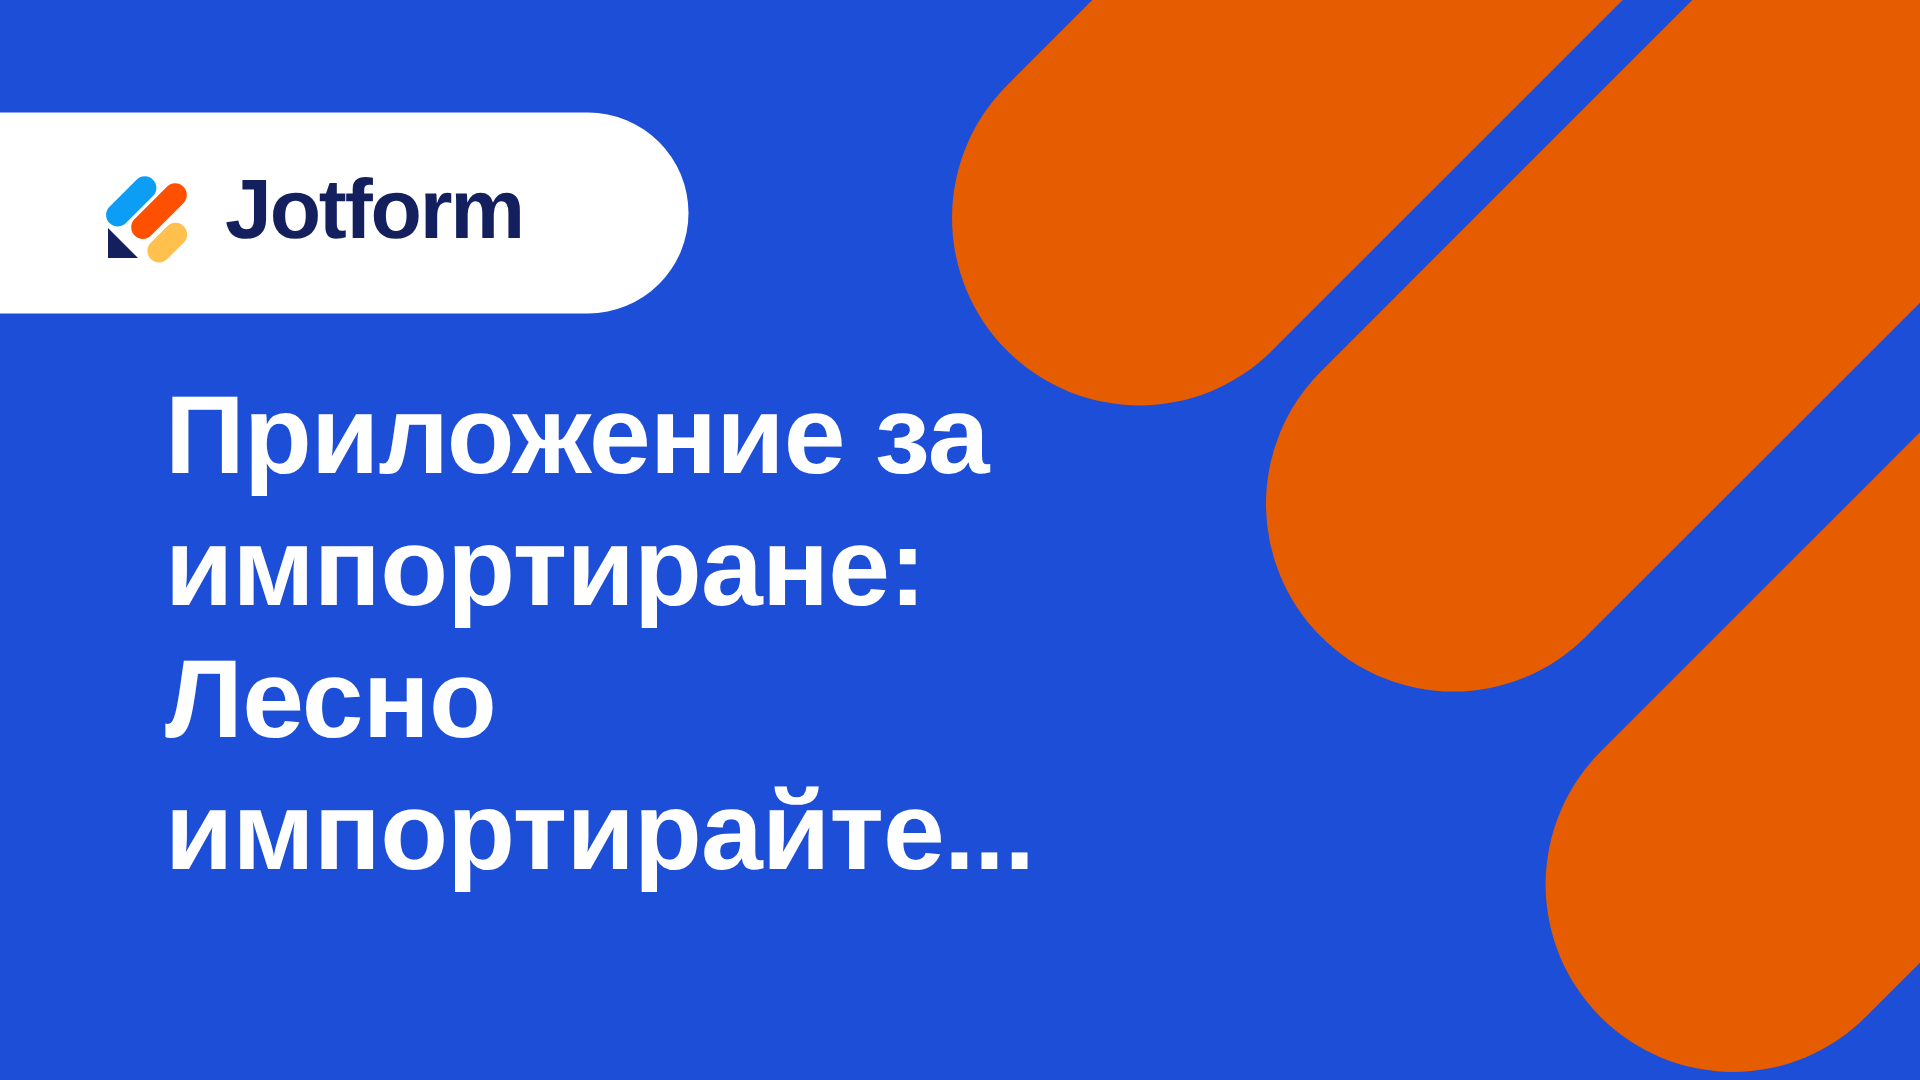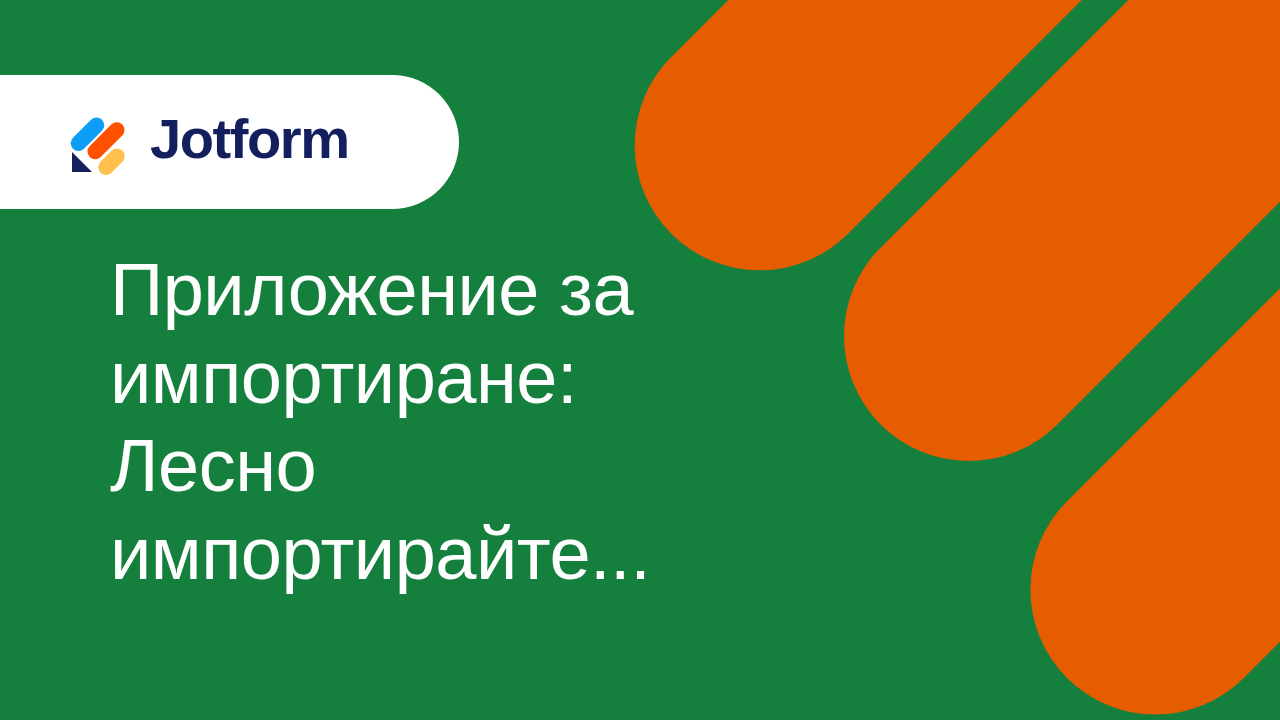--- a/index.html
+++ b/index.html
@@ -12,21 +12,21 @@
 
   body {
     font-family:"Liberation Sans", sans-serif;
     background:#fa6400;
   }
 
   #stage {
     position:relative;
     width:1280px;
     height:720px;
-    background:#15803d;
+    background:#1d4ed8;
     overflow:hidden;
   }
 
   
   .deco-layer {
     position:absolute;
     inset:0;
     overflow:hidden;
     pointer-events:none;
   }
@@ -98,21 +98,21 @@
 
   
   #headline {
     position:absolute;
     left:110px;
     top:246px;
     width:600px;
     color:#ffffff;
     font-size:74px;
     line-height:88px;
-    font-weight:normal;
+    font-weight:bold;
     letter-spacing:-0.5px;
     white-space:pre-wrap;
     word-break:break-word;
   }
 </style>
 </head>
 <body>
 
 <div id="stage">
 

